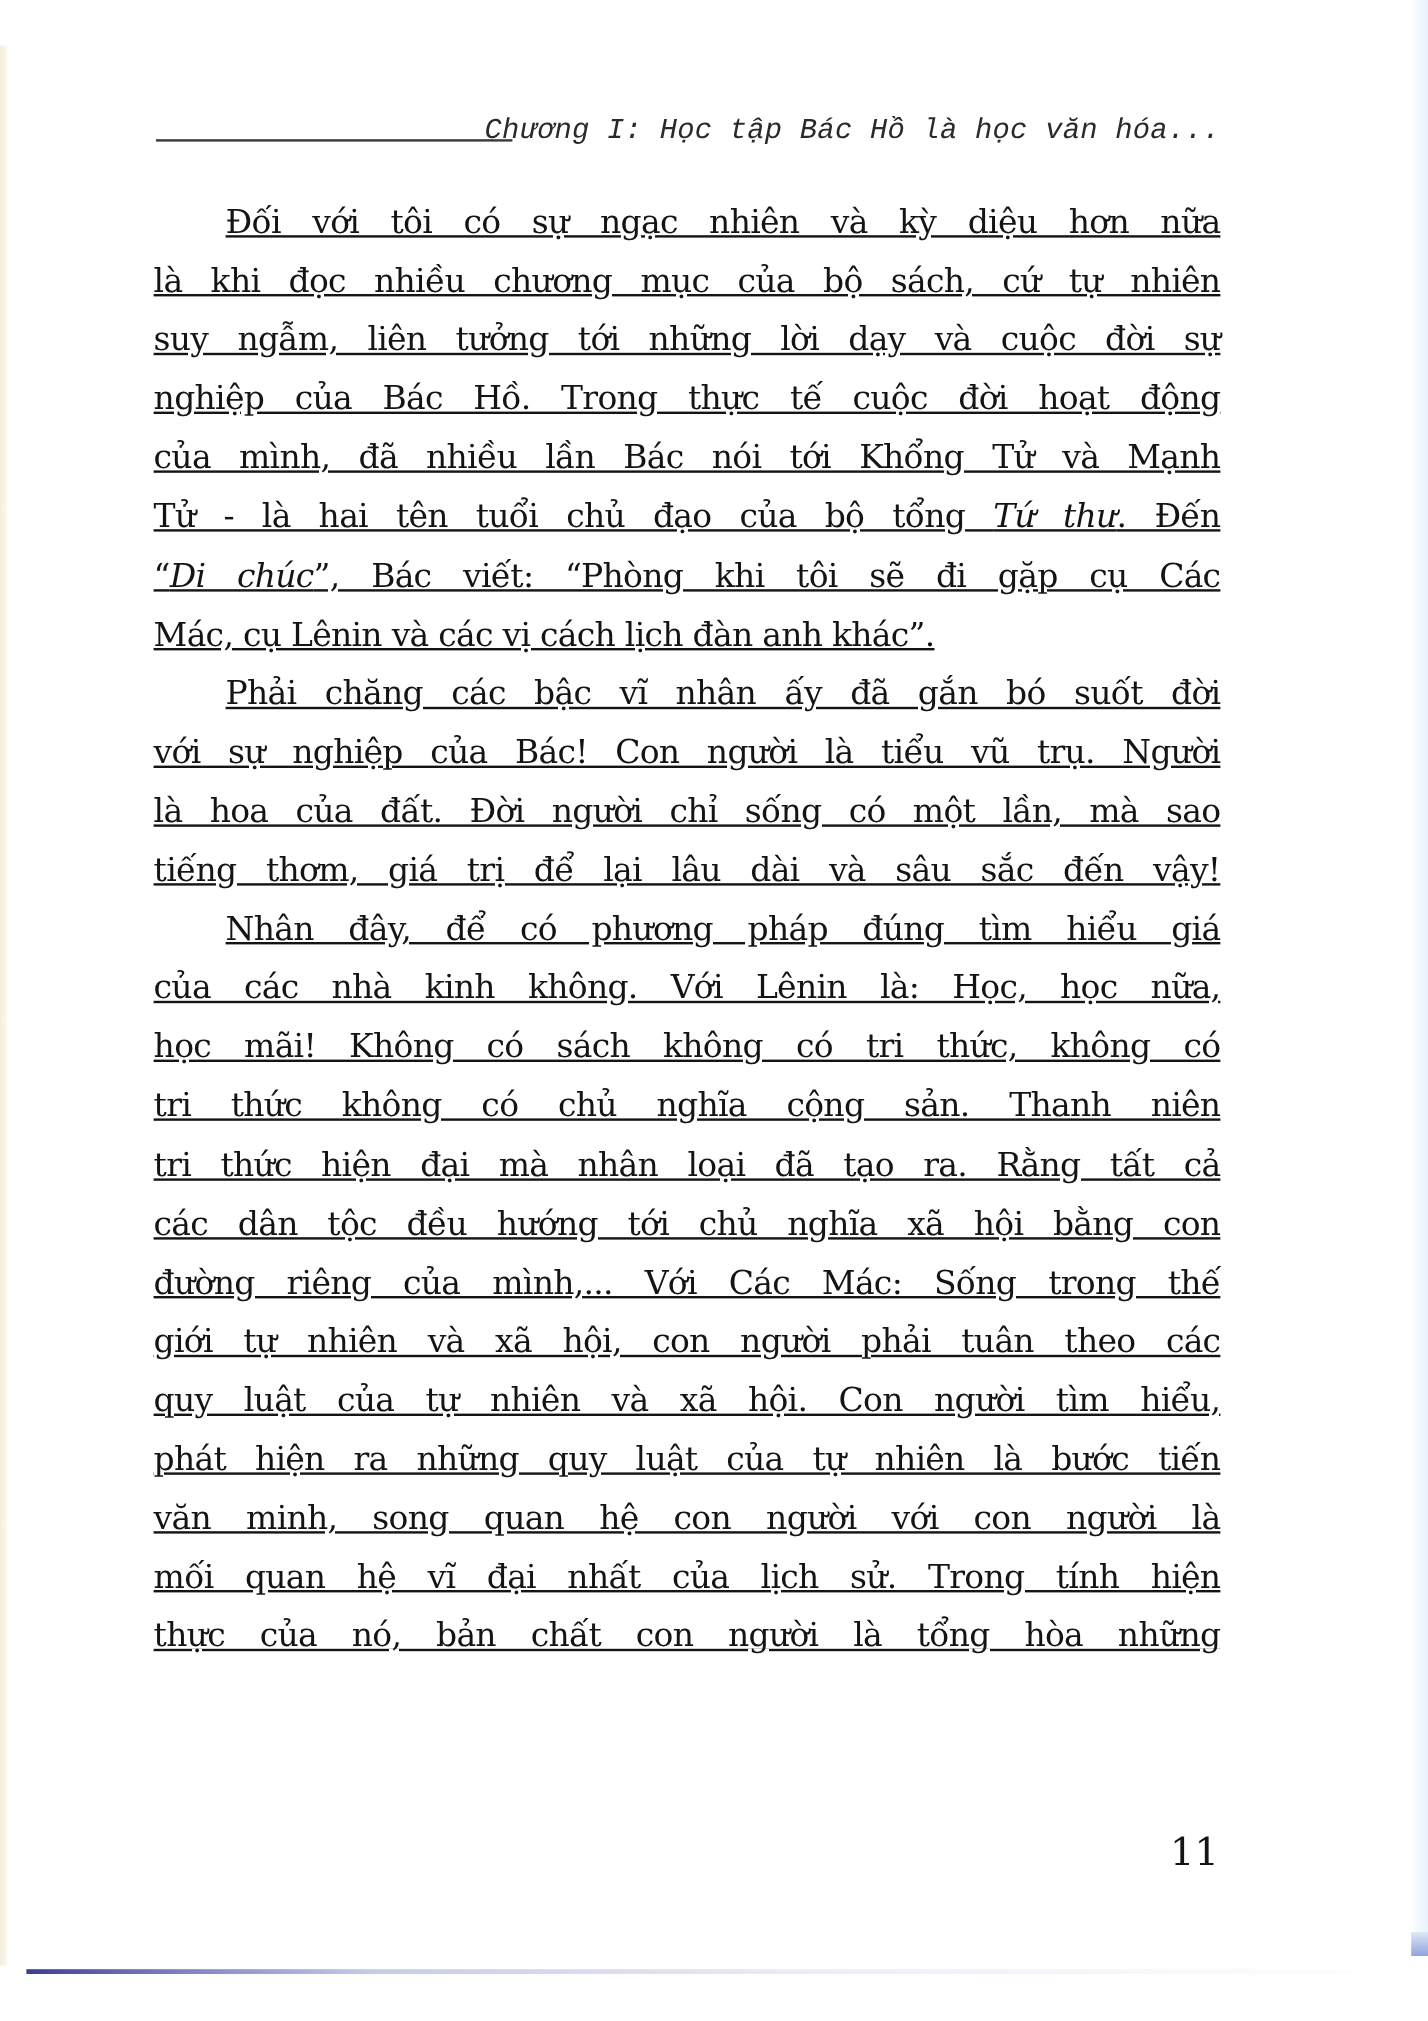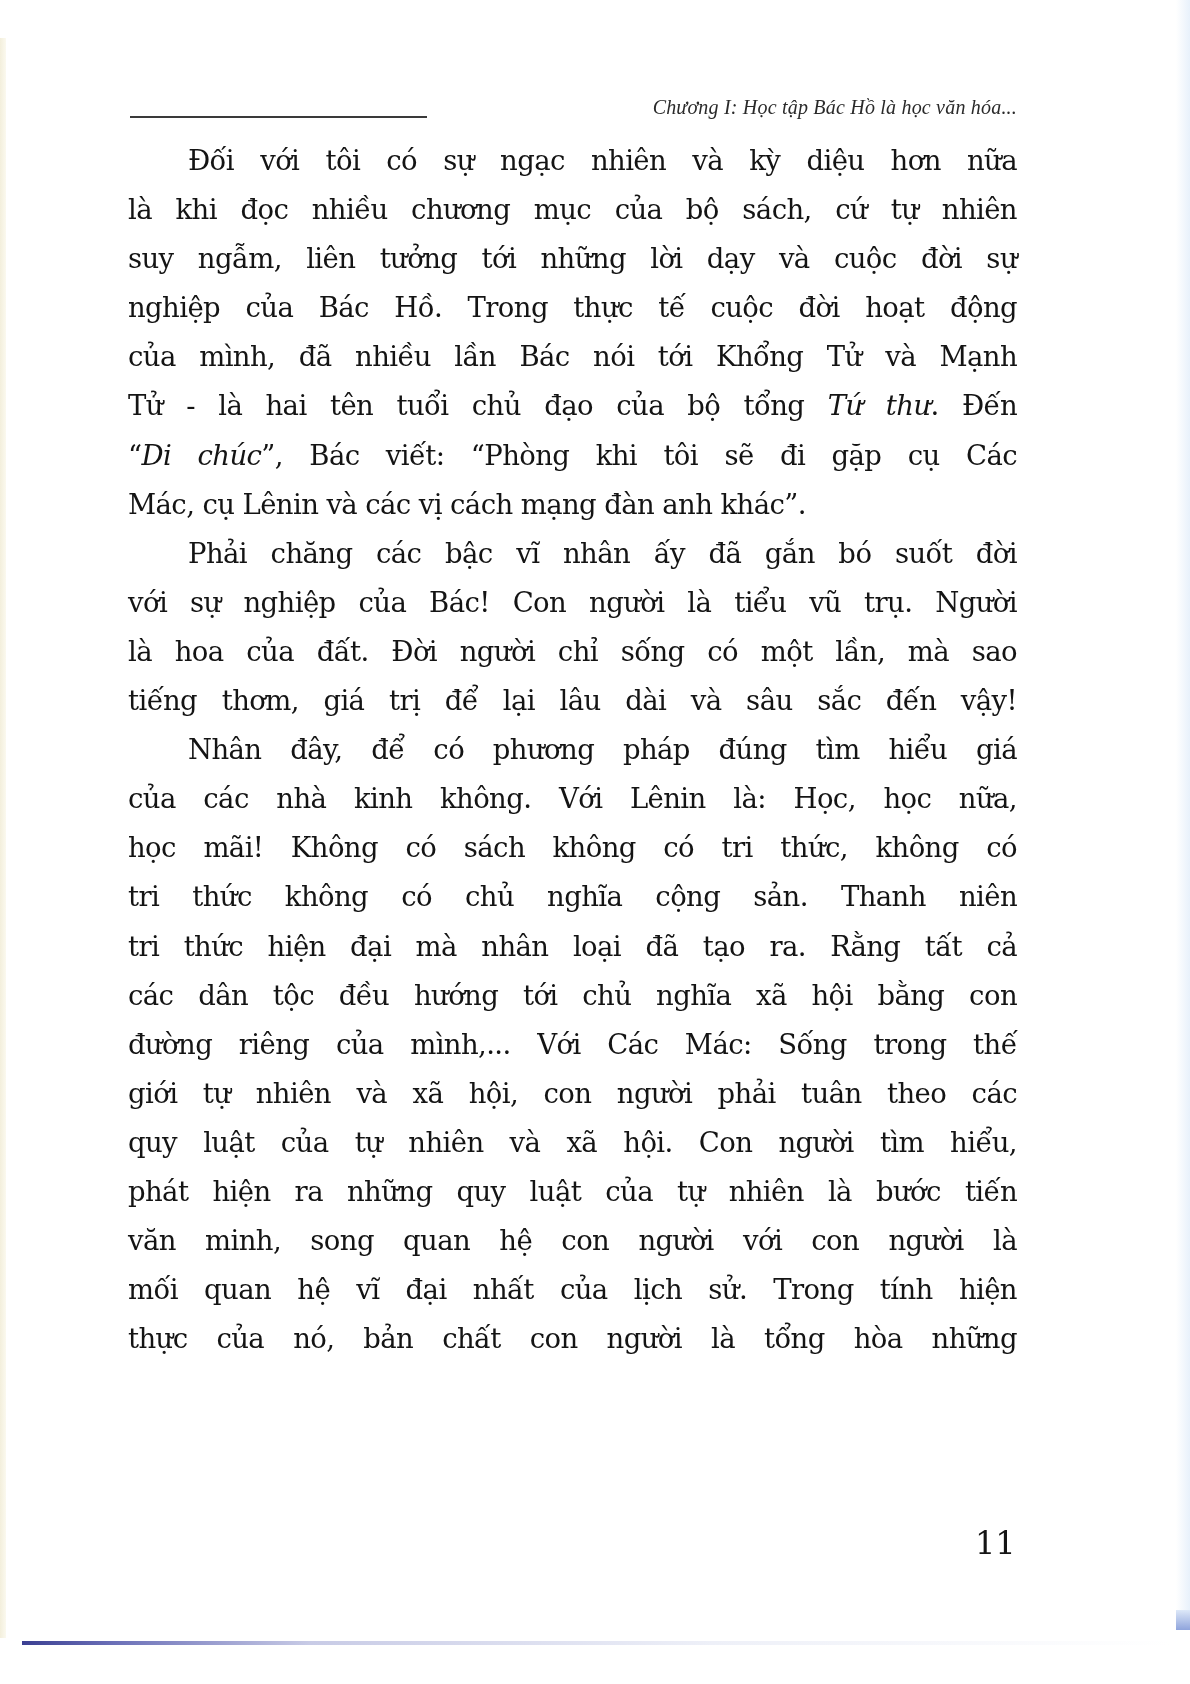--- a/index.html
+++ b/index.html
@@ -24,27 +24,27 @@
     background: linear-gradient(to right, #3b3f92 0%, #6b70b8 8%, #c8cbe6 25%, #eef0f8 60%, #ffffff 100%);
   }
   .header {
     position: absolute; left: 130px; top: 92px; width: 887px; height: 40px;
   }
   .header-rule {
     position: absolute; left: 0; top: 24px; width: 297px; height: 2px; background: #3a3a3a;
   }
   .header-title {
     position: absolute; right: 0; top: 4px;
-    font-family: Liberation Serif, serif; font-style: italic;
-    font-size: 20px; color: #2a2a2a; white-space: nowrap; letter-spacing: 0.2px;
+    font-family: Liberation Mono, monospace; font-style: italic;
+    font-size: 24px; color: #2a2a2a; white-space: nowrap; letter-spacing: 0.2px;
   }
   .body-text {
-    position: absolute; left: 128px; top: 136px; width: 889px;
+    position: absolute; left: 128px; top: 161px; width: 889px;
     font-family: "DejaVu Serif", serif; font-size: 27.5px; line-height: 49.1px;
-    color: #141414; text-align: justify; letter-spacing: -0.6px;
+    color: #141414; text-align: justify; letter-spacing: -0.6px; text-decoration: underline;
   }
   .line { display: block; text-align-last: justify; white-space: nowrap; height: 49.1px; }
   .line.last { text-align-last: left; }
   .indent { padding-left: 60px; }
   em { font-style: italic; }
   .page-number {
     position: absolute; left: 975px; top: 1524px;
     font-family: "DejaVu Serif", serif; font-size: 32px; color: #141414;
   }
 </style>
@@ -62,21 +62,21 @@
 
 <div class="body-text">
 
   <span class="line indent">Đối với tôi có sự ngạc nhiên và kỳ diệu hơn nữa</span>
   <span class="line">là khi đọc nhiều chương mục của bộ sách, cứ tự nhiên</span>
   <span class="line">suy ngẫm, liên tưởng tới những lời dạy và cuộc đời sự</span>
   <span class="line">nghiệp của Bác Hồ. Trong thực tế cuộc đời hoạt động</span>
   <span class="line">của mình, đã nhiều lần Bác nói tới Khổng Tử và Mạnh</span>
   <span class="line"><span>Tử - là hai tên tuổi chủ đạo của bộ tổng </span><em>Tứ thư</em><span>. Đến</span></span>
   <span class="line"><span>“</span><em>Di chúc</em><span>”, Bác viết: “Phòng khi tôi sẽ đi gặp cụ Các</span></span>
-  <span class="line last">Mác, cụ Lênin và các vị cách mạng đàn anh khác”.</span>
+  <span class="line last">Mác, cụ Lênin và các vị cách lịch đàn anh khác”.</span>
 
   <span class="line indent">Phải chăng các bậc vĩ nhân ấy đã gắn bó suốt đời</span>
   <span class="line">với sự nghiệp của Bác! Con người là tiểu vũ trụ. Người</span>
   <span class="line">là hoa của đất. Đời người chỉ sống có một lần, mà sao</span>
   <span class="line">tiếng thơm, giá trị để lại lâu dài và sâu sắc đến vậy!</span>
 
   <span class="line indent">Nhân đây, để có phương pháp đúng tìm hiểu giá</span>
   <span class="line">của các nhà kinh không. Với Lênin là: Học, học nữa,</span>
   <span class="line">học mãi! Không có sách không có tri thức, không có</span>
   <span class="line">tri thức không có chủ nghĩa cộng sản. Thanh niên</span>

